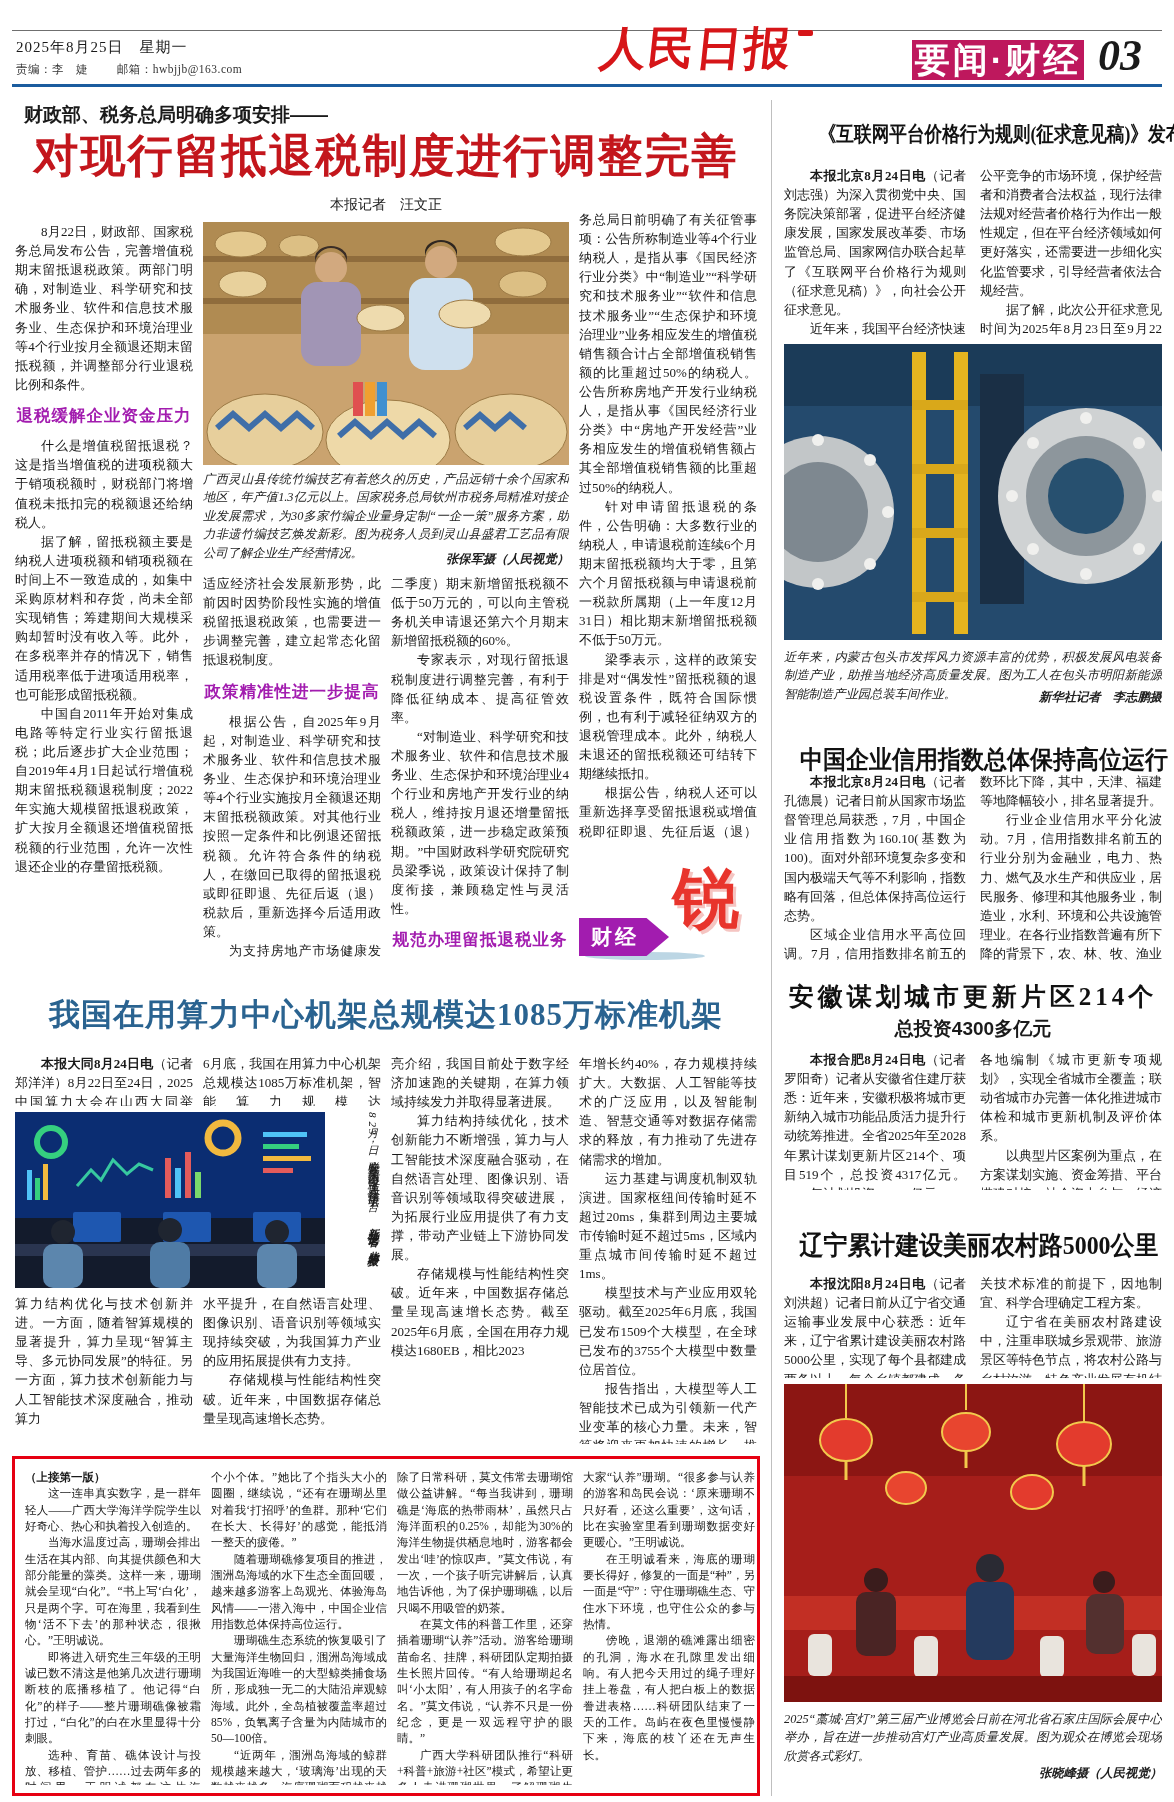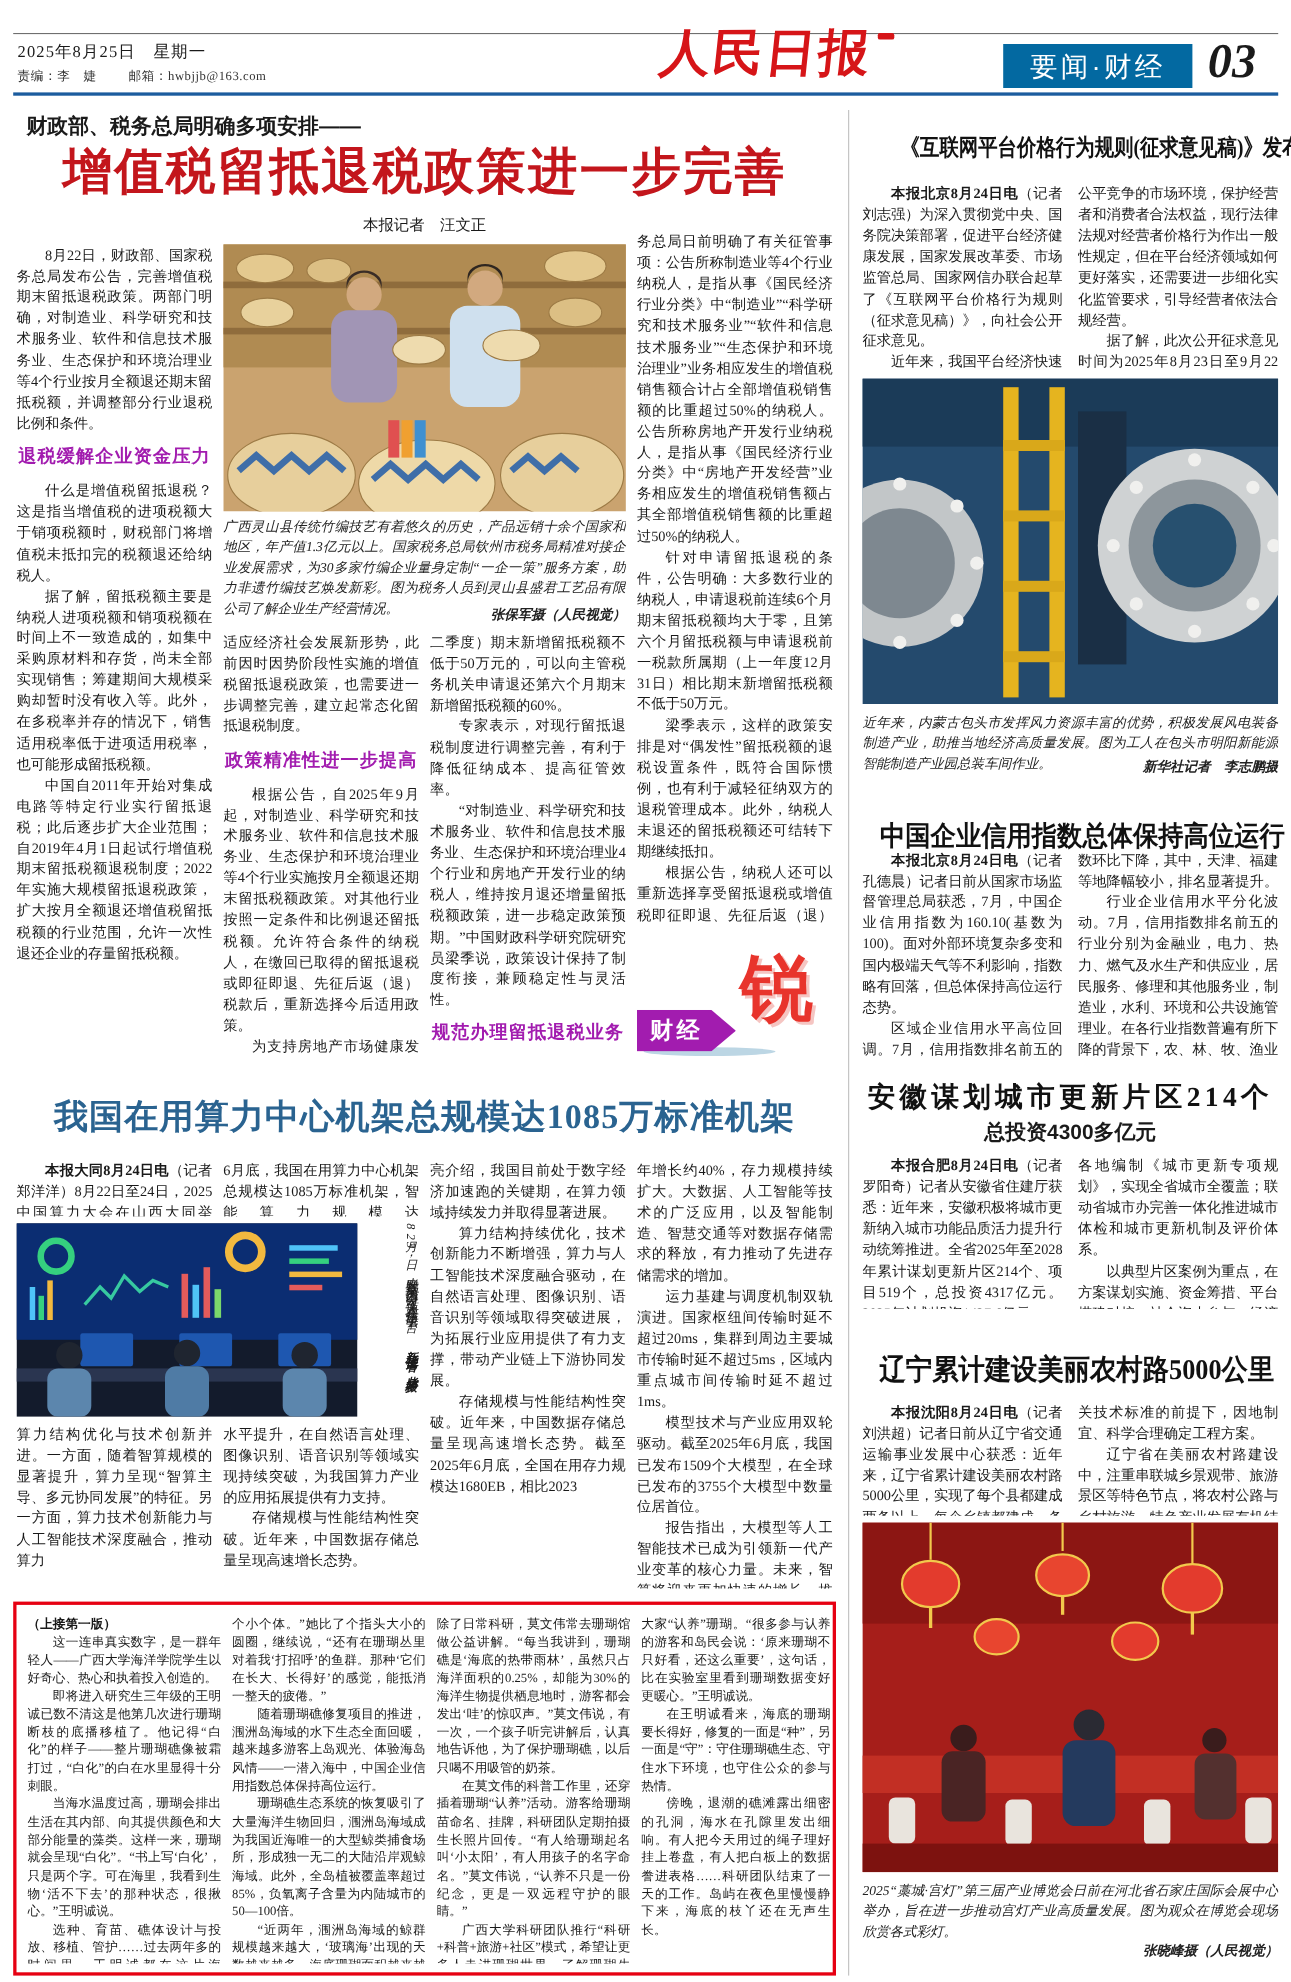--- a/index.html
+++ b/index.html
@@ -8,22 +8,22 @@
   font-family:"Liberation Serif","DejaVu Serif",serif;color:#1a1a1a}
 .abs{position:absolute}
 
 .date-line{font-size:15px;letter-spacing:1px}
 .editor-line{font-size:11.5px;color:#333;letter-spacing:.5px}
 .masthead{display:flex;align-items:flex-start;gap:6px}
 .masthead-text{color:#d61518;font-size:46px;font-weight:bold;
   font-family:"Liberation Serif",serif;transform:skewX(-6deg);letter-spacing:2px;line-height:1}
 .masthead-badge{display:inline-block;background:#d61518;color:#fff;font-size:10px;
   writing-mode:vertical-rl;padding:3px 2px;line-height:1.1;border-radius:2px;margin-top:4px}
-.section-badge{background:#0369a1;color:#fff;font-family:"Liberation Sans","DejaVu Sans",sans-serif;
-  font-weight:normal;font-size:25px;letter-spacing:3px;display:flex;align-items:center;justify-content:center}
+.section-badge{background:#be185d;color:#fff;font-family:"Liberation Sans","DejaVu Sans",sans-serif;
+  font-weight:bold;font-size:35px;letter-spacing:3px;display:flex;align-items:center;justify-content:center}
 .page-num{font-size:44px;font-weight:bold;font-style:italic;font-family:"Liberation Serif",serif}
 .rule-thin{background:#6f6f6f;height:1px}
 .rule-blue{background:#1b5c9e;height:3px}
 .divider-v{background:#bfbfbf;width:1px}
 
 .kicker{font-family:"Liberation Sans","DejaVu Sans",sans-serif;font-weight:bold;font-size:19px}
 .h-main{font-size:45px;font-weight:900;color:#c3161c;text-align:center;letter-spacing:2px}
 .h-blue{font-size:31px;font-weight:900;color:#2a6390;text-align:center;letter-spacing:1px}
 .h-serif{font-weight:900;text-align:center;color:#111}
 .byline{text-align:center;font-size:14px}
@@ -68,21 +68,21 @@
 <div class="abs masthead" style="left:600px;top:26px">
   <span class="masthead-text">人民日报</span>
   <span class="masthead-badge">海外版</span>
 </div>
 <div class="abs section-badge" style="left:912px;top:40px;width:172px;height:40px">要闻·财经</div>
 <div class="abs page-num" style="left:1098px;top:30px">03</div>
 <div class="abs rule-blue" style="left:12px;top:84px;width:1150px"></div>
 <div class="abs divider-v" style="left:771px;top:100px;height:1696px"></div>
 
 <div class="abs kicker" style="left:24px;top:102px">财政部、税务总局明确多项安排——</div>
-<div class="abs h-main" style="left:15px;top:126px;width:742px">增值税留抵退税政策进一步完善</div>
+<div class="abs h-main" style="left:15px;top:126px;width:742px">对现行留抵退税制度进行调整完善</div>
 <div class="abs byline" style="left:15px;top:196px;width:742px">本报记者　汪文正</div>
 
 <div class="abs col" style="left:15px;top:222px;width:178px;height:740px">
     <p>8月22日，财政部、国家税务总局发布公告，完善增值税期末留抵退税政策。两部门明确，对制造业、科学研究和技术服务业、软件和信息技术服务业、生态保护和环境治理业等4个行业按月全额退还期末留抵税额，并调整部分行业退税比例和条件。</p>
     <div class="subhead">退税缓解企业资金压力</div>
     <p>什么是增值税留抵退税？这是指当增值税的进项税额大于销项税额时，财税部门将增值税未抵扣完的税额退还给纳税人。</p>
     <p>据了解，留抵税额主要是纳税人进项税额和销项税额在时间上不一致造成的，如集中采购原材料和存货，尚未全部实现销售；筹建期间大规模采购却暂时没有收入等。此外，在多税率并存的情况下，销售适用税率低于进项适用税率，也可能形成留抵税额。</p>
     <p>中国自2011年开始对集成电路等特定行业实行留抵退税；此后逐步扩大企业范围；自2019年4月1日起试行增值税期末留抵税额退税制度；2022年实施大规模留抵退税政策，扩大按月全额退还增值税留抵税额的行业范围，允许一次性退还企业的存量留抵税额。</p>
   </div>
 
@@ -202,22 +202,22 @@
     <p class="cont">年增长约40%，存力规模持续扩大。大数据、人工智能等技术的广泛应用，以及智能制造、智慧交通等对数据存储需求的释放，有力推动了先进存储需求的增加。</p>
     <p>运力基建与调度机制双轨演进。国家枢纽间传输时延不超过20ms，集群到周边主要城市传输时延不超过5ms，区域内重点城市间传输时延不超过1ms。</p>
     <p>模型技术与产业应用双轮驱动。截至2025年6月底，我国已发布1509个大模型，在全球已发布的3755个大模型中数量位居首位。</p>
     <p>报告指出，大模型等人工智能技术已成为引领新一代产业变革的核心力量。未来，智算将迎来更加快速的增长，推动各种应用场景实现变革创新。</p>
   </div>
 
 <div class="abs red-box" style="left:12px;top:1456px;width:748px;height:340px">
   <div class="col col-sm" style="position:absolute;left:10px;top:10px;width:176px;height:316px">
       <p class="cont"><b>（上接第一版）</b></p>
       <p>这一连串真实数字，是一群年轻人——广西大学海洋学院学生以好奇心、热心和执着投入创造的。</p>
+      <p>当海水温度过高，珊瑚会排出生活在其内部、向其提供颜色和大部分能量的藻类。这样一来，珊瑚就会呈现“白化”。“书上写‘白化’，只是两个字。可在海里，我看到生物‘活不下去’的那种状态，很揪心。”王明诚说。</p>
       <p>即将进入研究生三年级的王明诚已数不清这是他第几次进行珊瑚断枝的底播移植了。他记得“白化”的样子——整片珊瑚礁像被霜打过，“白化”的白在水里显得十分刺眼。</p>
-      <p>当海水温度过高，珊瑚会排出生活在其内部、向其提供颜色和大部分能量的藻类。这样一来，珊瑚就会呈现“白化”。“书上写‘白化’，只是两个字。可在海里，我看到生物‘活不下去’的那种状态，很揪心。”王明诚说。</p>
       <p>选种、育苗、礁体设计与投放、移植、管护……过去两年多的时间里，王明诚都在这片海域“种”珊瑚。“水下的动作必须轻——托起珊瑚苗、摆正角度、用绳轻轻打箍固定，再轻轻拂去附着在上的泥沙。”王明诚说。</p>
     </div>
   <div class="col col-sm" style="position:absolute;left:196px;top:10px;width:176px;height:316px">
       <p class="cont">个小个体。”她比了个指头大小的圆圈，继续说，“还有在珊瑚丛里对着我‘打招呼’的鱼群。那种‘它们在长大、长得好’的感觉，能抵消一整天的疲倦。”</p>
       <p>随着珊瑚礁修复项目的推进，涠洲岛海域的水下生态全面回暖，越来越多游客上岛观光、体验海岛风情——一潜入海中，中国企业信用指数总体保持高位运行。</p>
       <p>珊瑚礁生态系统的恢复吸引了大量海洋生物回归，涠洲岛海域成为我国近海唯一的大型鲸类捕食场所，形成独一无二的大陆沿岸观鲸海域。此外，全岛植被覆盖率超过85%，负氧离子含量为内陆城市的50—100倍。</p>
       <p>“近两年，涠洲岛海域的鲸群规模越来越大，‘玻璃海’出现的天数越来越多，海底珊瑚面积越来越大，生态旅游的人数也逐年增加。”当地负责人说。</p>
     </div>
   <div class="col col-sm" style="position:absolute;left:382px;top:10px;width:176px;height:316px">
       <p class="cont">除了日常科研，莫文伟常去珊瑚馆做公益讲解。“每当我讲到，珊瑚礁是‘海底的热带雨林’，虽然只占海洋面积的0.25%，却能为30%的海洋生物提供栖息地时，游客都会发出‘哇’的惊叹声。”莫文伟说，有一次，一个孩子听完讲解后，认真地告诉他，为了保护珊瑚礁，以后只喝不用吸管的奶茶。</p>

